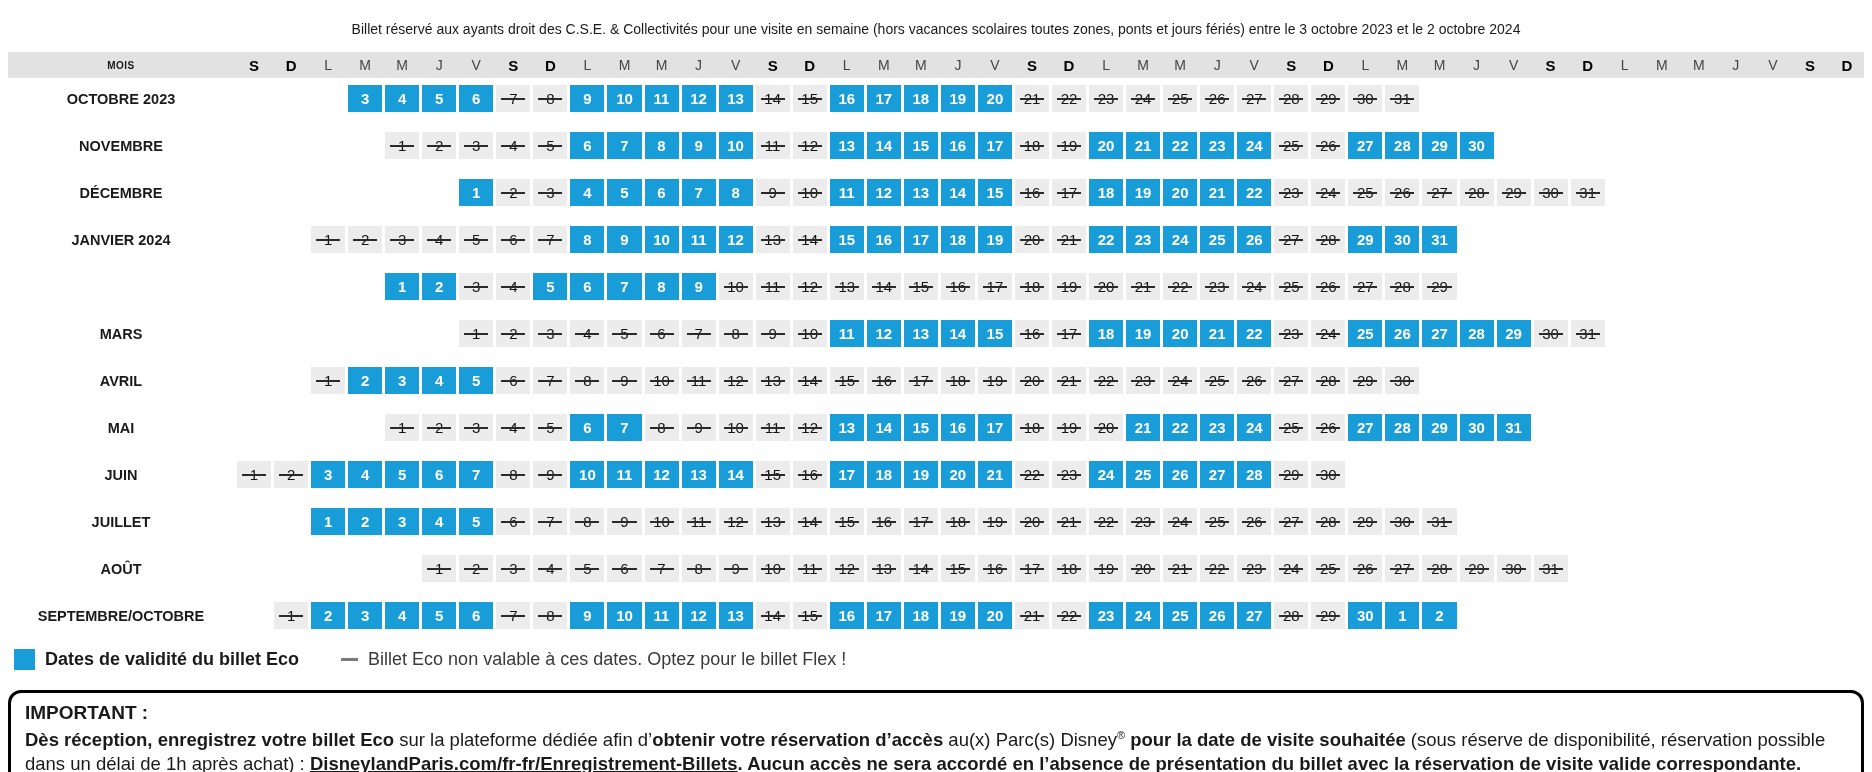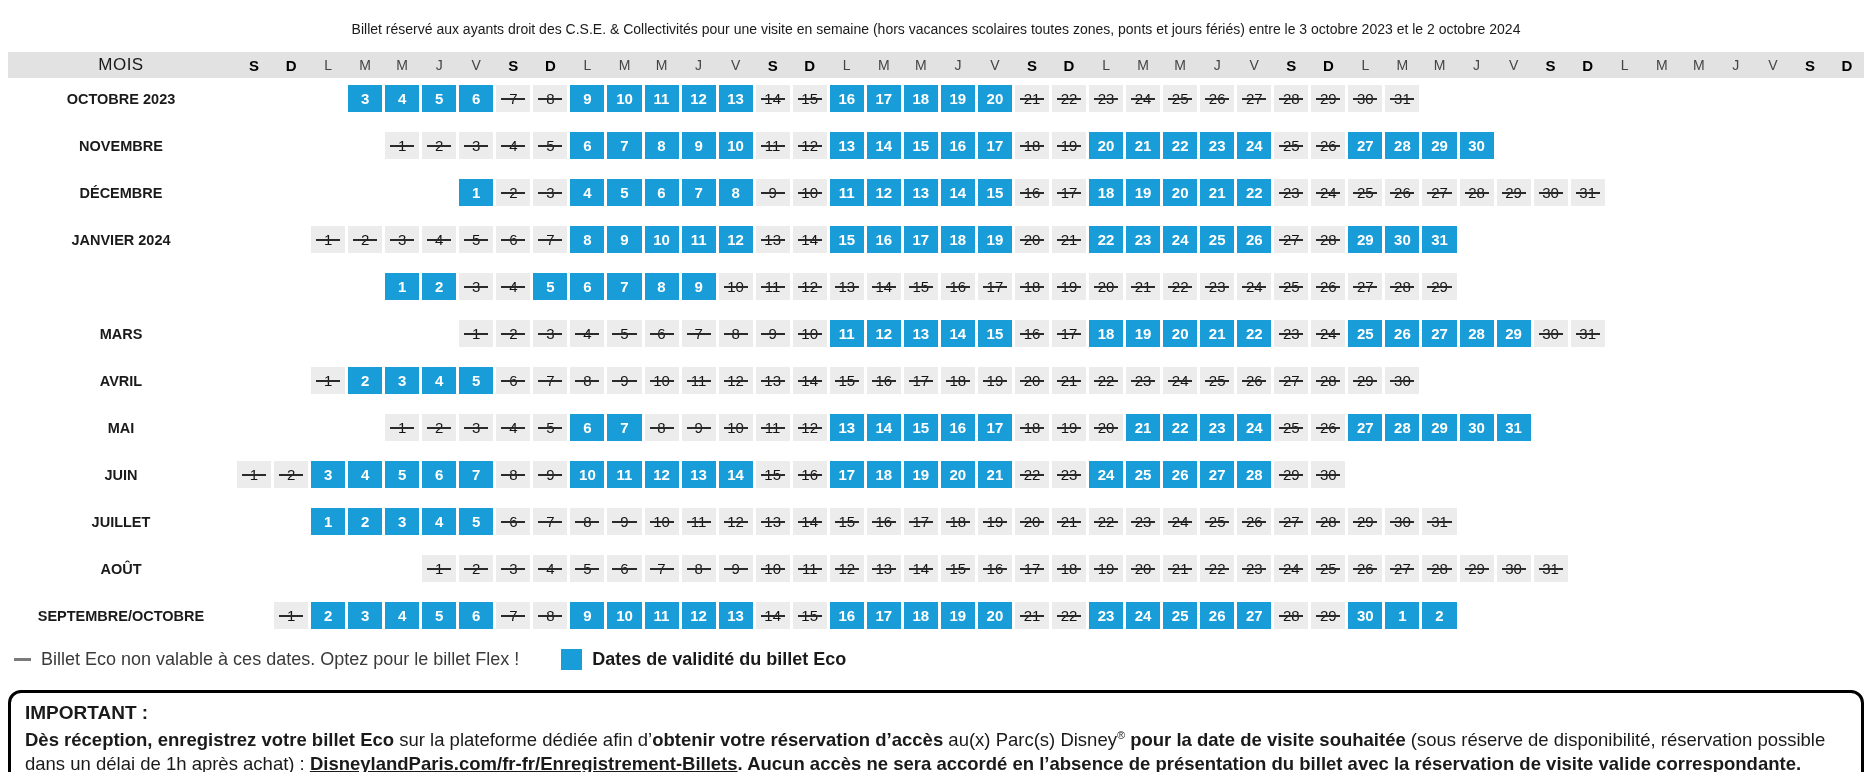--- a/index.html
+++ b/index.html
@@ -4,21 +4,21 @@
 <style>
   *{box-sizing:border-box;margin:0;padding:0}
   html,body{width:1872px;height:772px;overflow:hidden;background:#fff}
   body{font-family:"Liberation Sans","DejaVu Sans",sans-serif;color:#1a1a1a}
   .page{padding:12px 8px 0}
   .title{text-align:center;font-weight:700;font-size:27px;letter-spacing:.3px}
   .subtitle{text-align:center;font-size:14px;margin-top:9px}
   .calendar{margin-top:15px}
   .cal-row{display:grid;grid-template-columns:226px repeat(44,1fr);column-gap:3px;height:27px;margin-bottom:20px}
   .header-row{background:#e2e2e2;height:26px;margin-bottom:7px}
-  .mois-head{display:flex;align-items:center;justify-content:center;font-weight:400;font-size:17px;letter-spacing:.5px}
+  .mois-head{display:flex;align-items:center;justify-content:center;font-weight:700;font-size:10px;letter-spacing:.5px}
   .hcell{display:flex;align-items:center;justify-content:center;font-size:14px;color:#444}
   .hcell.weekend{font-weight:700;color:#000;font-size:15px}
   .mois-cell{display:flex;align-items:center;justify-content:center;font-weight:700;font-size:14.5px;white-space:nowrap}
   .dcell{position:relative;display:flex;align-items:center;justify-content:center;font-size:15px}
   .dcell.valid{background:#199dd9;color:#fff;font-weight:700}
   .dcell.invalid{background:#ececec;color:#141414}
   .dcell.invalid::after{content:"";position:absolute;left:5px;right:5px;top:50%;margin-top:-1px;height:2px;background:#2a2a2a}
   .legend{display:flex;align-items:center;gap:42px;margin:17px 0 0 6px}
   .legend-item{display:flex;align-items:center;gap:10px}
   .swatch{width:21px;height:21px;background:#199dd9}
@@ -645,26 +645,26 @@
         <div class="dcell empty"></div>
         <div class="dcell empty"></div>
         <div class="dcell empty"></div>
         <div class="dcell empty"></div>
         <div class="dcell empty"></div>
       </div>
     </div>
 
   <div class="legend">
     <div class="legend-item">
+      <span class="swatch"></span>
+      <span class="legend-label-bold">Dates de validité du billet Eco</span>
+    </div>
+    <div class="legend-item">
       <span class="dash"></span>
       <span class="legend-label">Billet Eco non valable à ces dates. Optez pour le billet Flex !</span>
-    </div>
-    <div class="legend-item">
-      <span class="swatch"></span>
-      <span class="legend-label-bold">Dates de validité du billet Eco</span>
     </div>
   </div>
 
   <div class="important">
     <div class="imp-heading">IMPORTANT :</div>
     <div class="imp-body"><span class="b">Dès réception, enregistrez votre billet Eco</span><span> sur la plateforme dédiée afin d’</span><span class="b">obtenir votre réservation d’accès</span><span> au(x) Parc(s) Disney</span><sup>®</sup><span> </span><span class="b">pour la date de visite souhaitée</span><span> (sous réserve de disponibilité, réservation possible dans un délai de 1h après achat) : </span><span class="b u">DisneylandParis.com/fr-fr/Enregistrement-Billets</span><span class="b">. </span><span class="b">Aucun accès ne sera accordé en l’absence de présentation du billet avec la réservation de visite valide correspondante.</span></div>
   </div>
 </div>
 
 </body></html>

